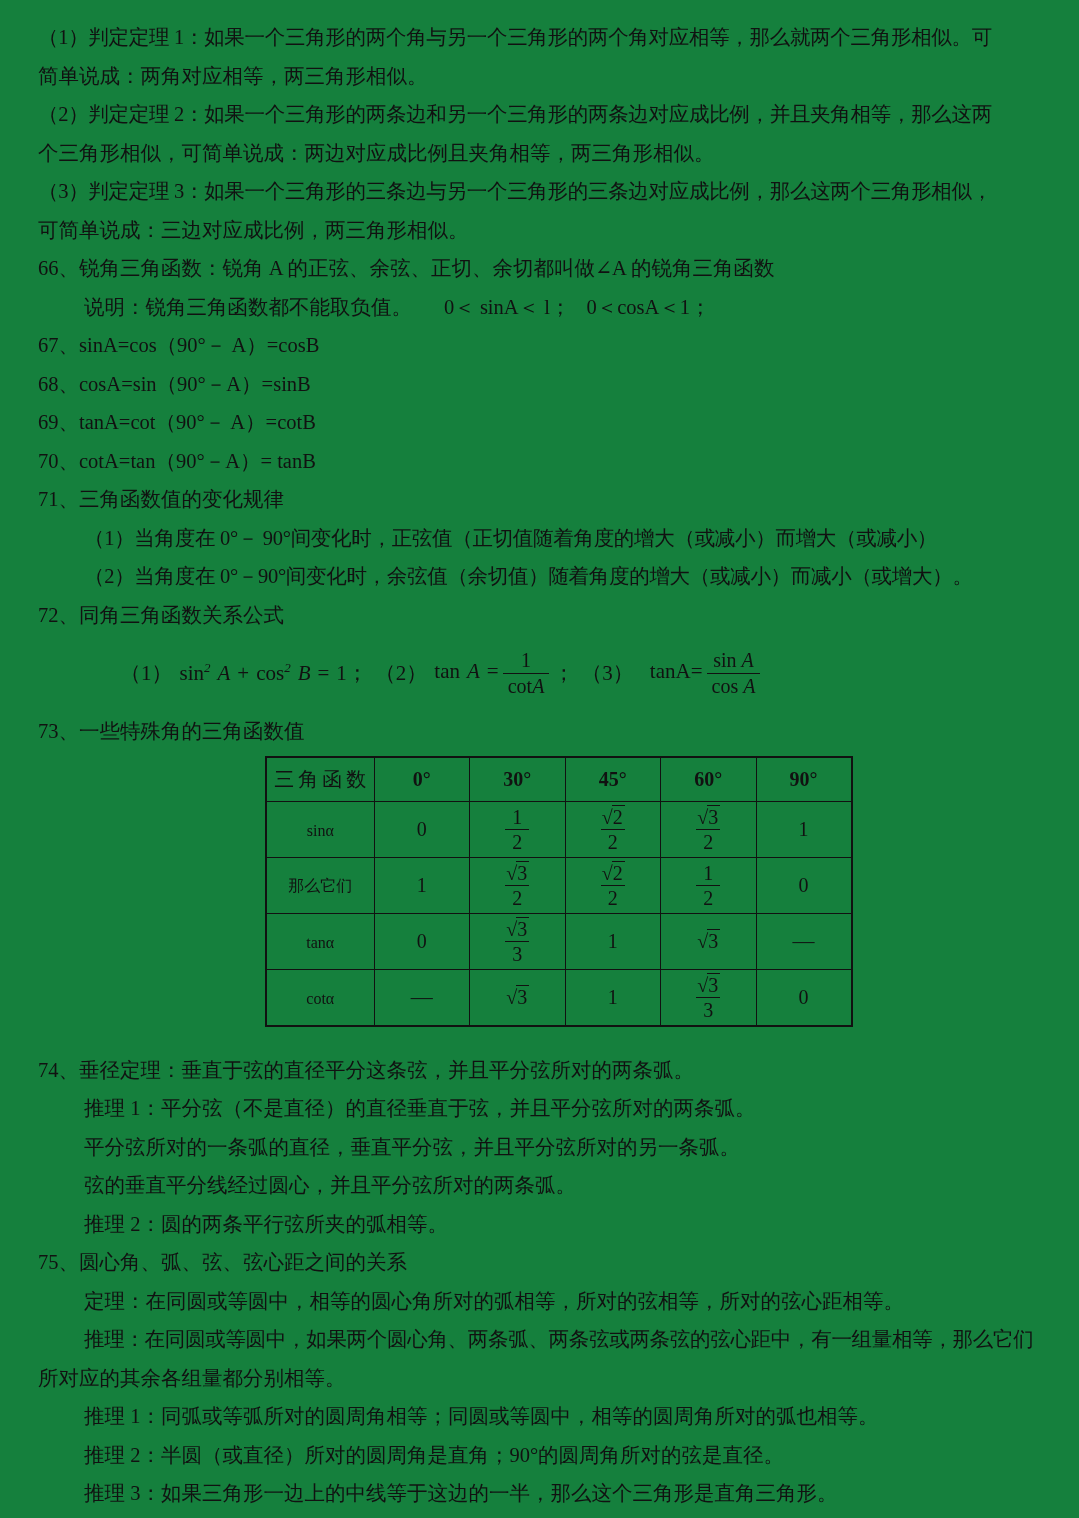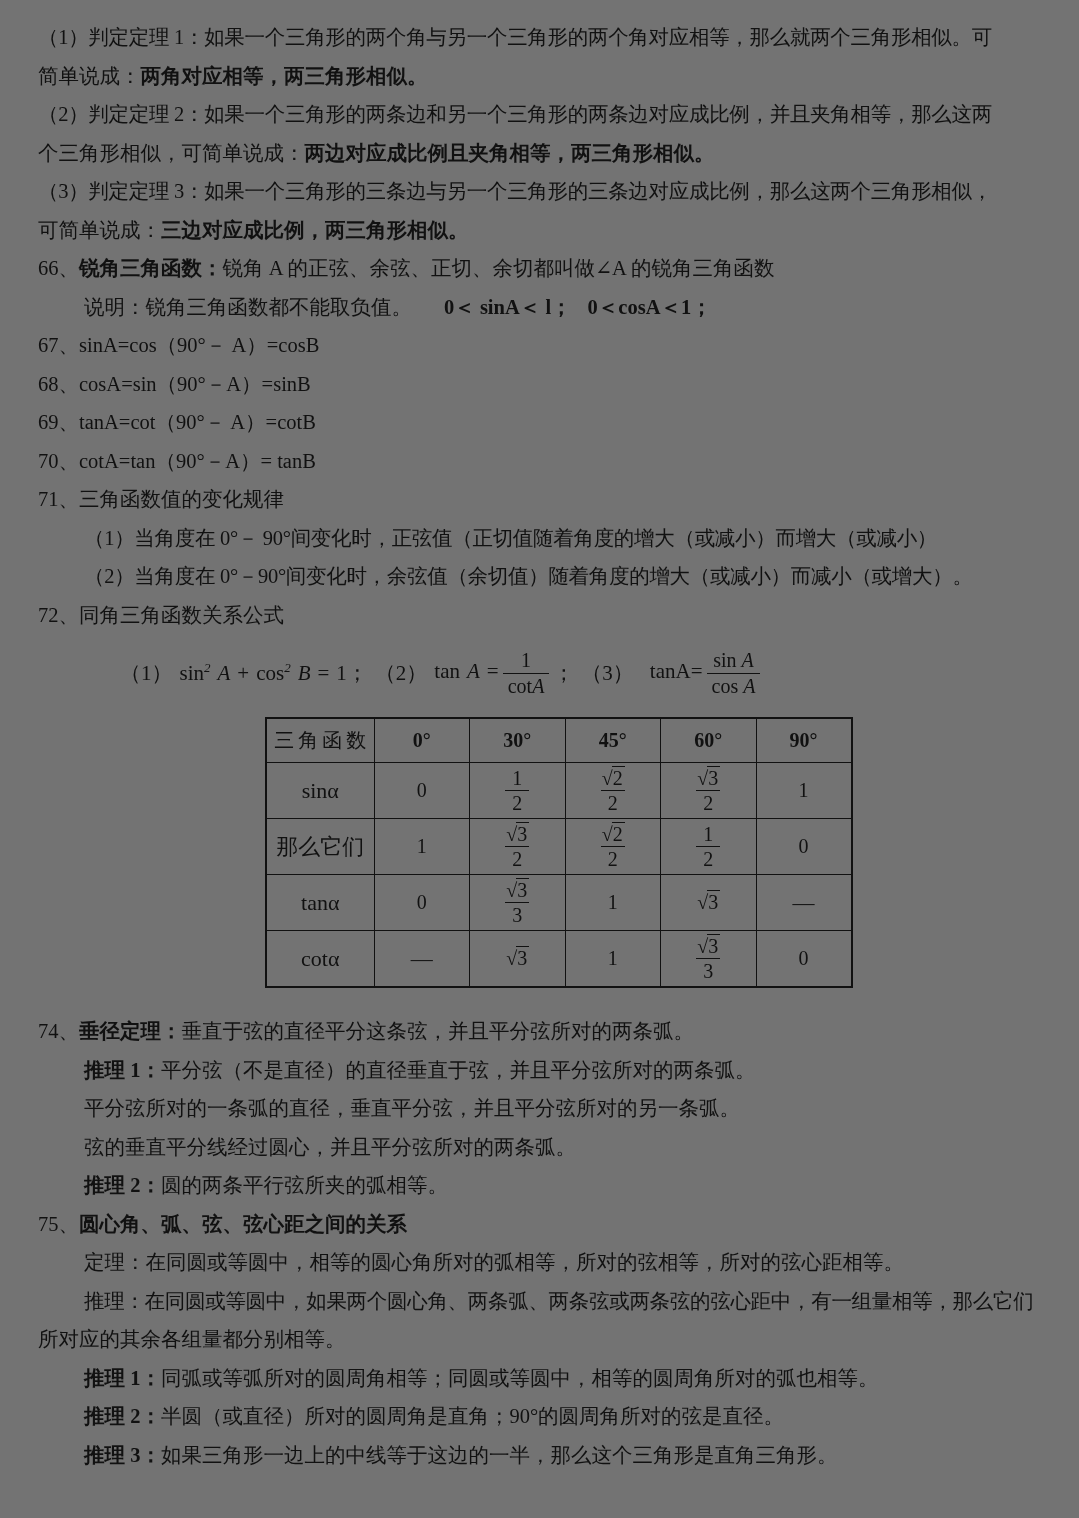--- a/index.html
+++ b/index.html
@@ -4,36 +4,36 @@
 <style>
   html, body {
     margin: 0;
     padding: 0;
     background: #ffffff;
   }
   .page {
     position: relative;
     width: 1079px;
     height: 1518px;
-    background: #737373;
+    background: #15803d;
     font-family: "Liberation Serif", "DejaVu Serif", serif;
     color: #111111;
     overflow: hidden;
     box-sizing: border-box;
     padding: 18px 34px 0 38px;
   }
   .line {
     font-size: 20.5px;
     line-height: 38.5px;
     white-space: nowrap;
     letter-spacing: 0px;
   }
   .ind1 { text-indent: 0; padding-left: 46px; }
   .ind0 { padding-left: 0; }
-  .b { font-weight: bold; }
+  .b { font-weight: normal; }
   .tight { letter-spacing: -0.3px; }
 
   
   .formula-row {
     padding-left: 82px;
     height: 78px;
     display: flex;
     align-items: center;
     font-size: 21px;
   }
@@ -70,21 +70,21 @@
     text-align: center;
     vertical-align: middle;
     font-size: 20px;
     height: 55px;
     padding: 0;
   }
   table.trig tr:first-child td { height: 43px; font-weight: bold; margin-left: 48px; }
   table.trig col.c0 { width: 108px; }
   table.trig col.cx { width: 95.5px; }
   .hdr-cn { letter-spacing: 4px; font-weight: normal; font-size: 20px; padding-left:4px;}
-  .rowlabel { font-size: 22px; }
+  .rowlabel { font-size: 16px; }
   .dash { font-size: 22px; letter-spacing: 0; }
   .sqrt {
     display: inline-block;
     position: relative;
     padding-left: 1px;
   }
   .sqrt > .radsign { font-size: 20px; }
   .sqrt > .rad {
     border-top: 1.3px solid #111;
     padding: 0 2px 0 1px;
@@ -149,20 +149,21 @@
     <span>（3）</span>
       <span class="sp-lg"></span>
     <span title="tanA = sinA / cosA">
       <span class="fn">tanA</span>=<span class="frac">
           <span class="num"><span class="fn">sin</span>&nbsp;<span class="mi">A</span></span>
           <span class="den"><span class="fn">cos</span>&nbsp;<span class="mi">A</span></span>
         </span>
     </span>
   </div>
 
+  <div class="line ind0"><span>73、</span><span>一些特殊角的三角函数值</span></div>
 
   <div class="table-wrap">
     <table class="trig">
       <colgroup>
           <col class="c0">
           <col class="cx">
           <col class="cx">
           <col class="cx">
           <col class="cx">
           <col class="cx">

